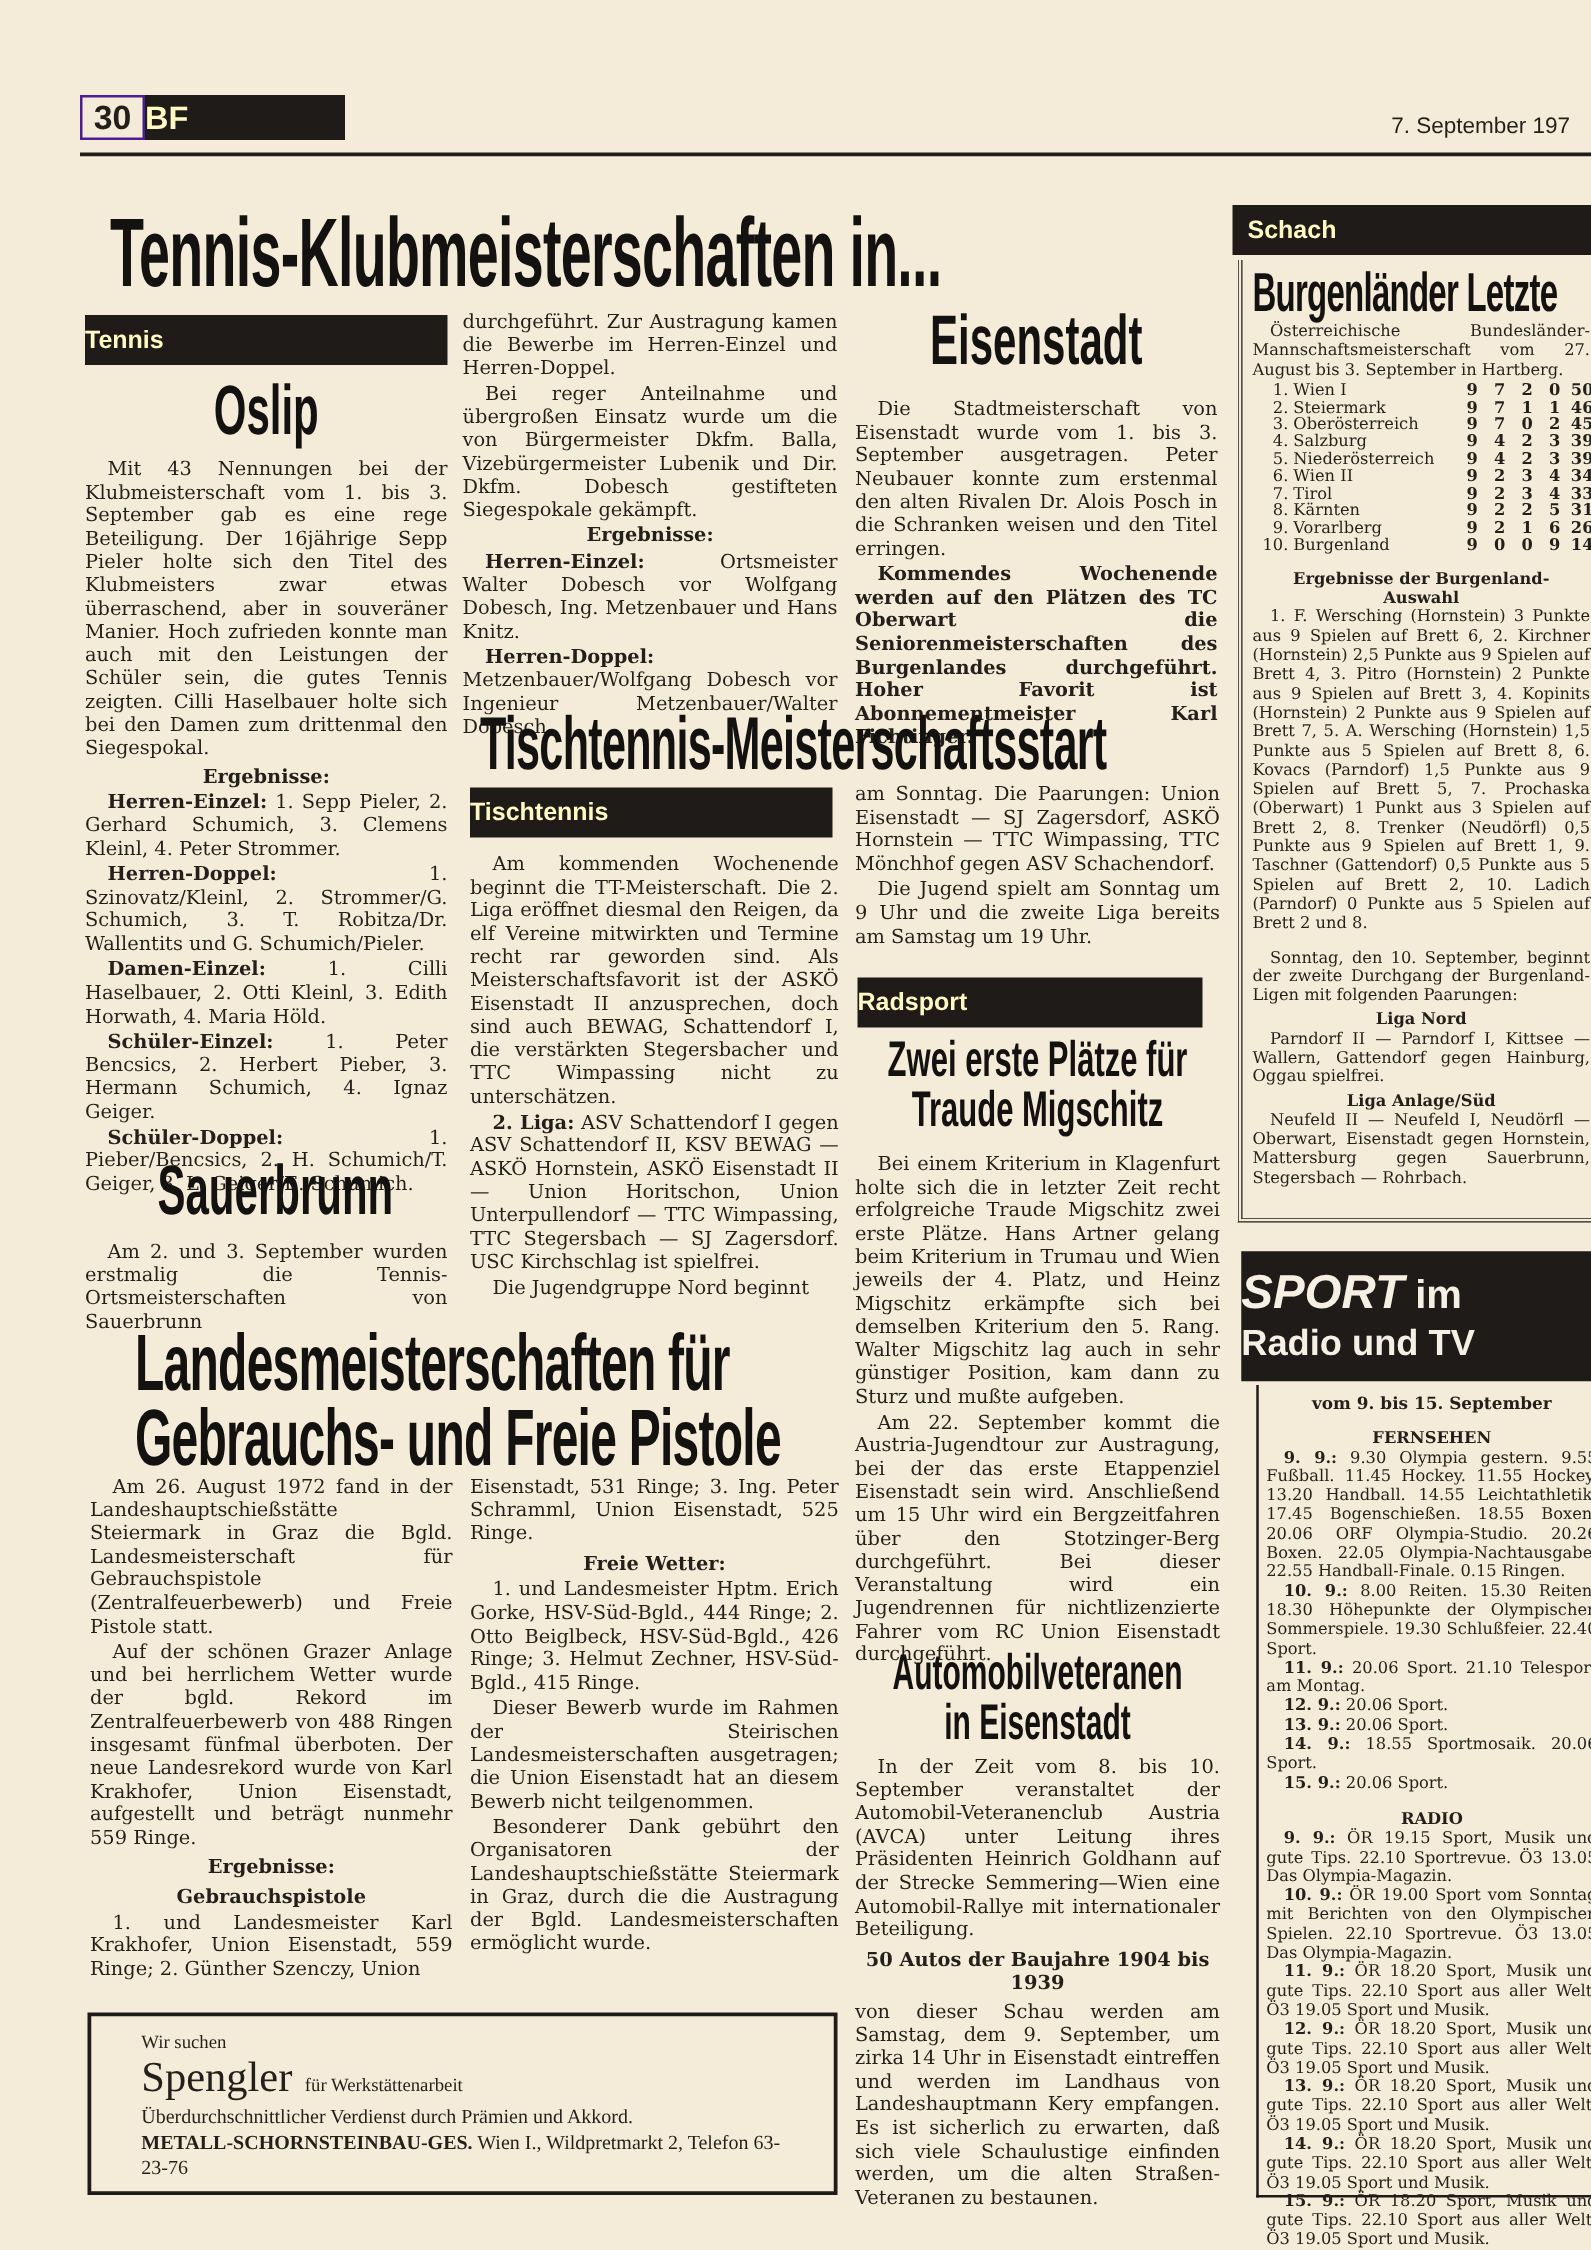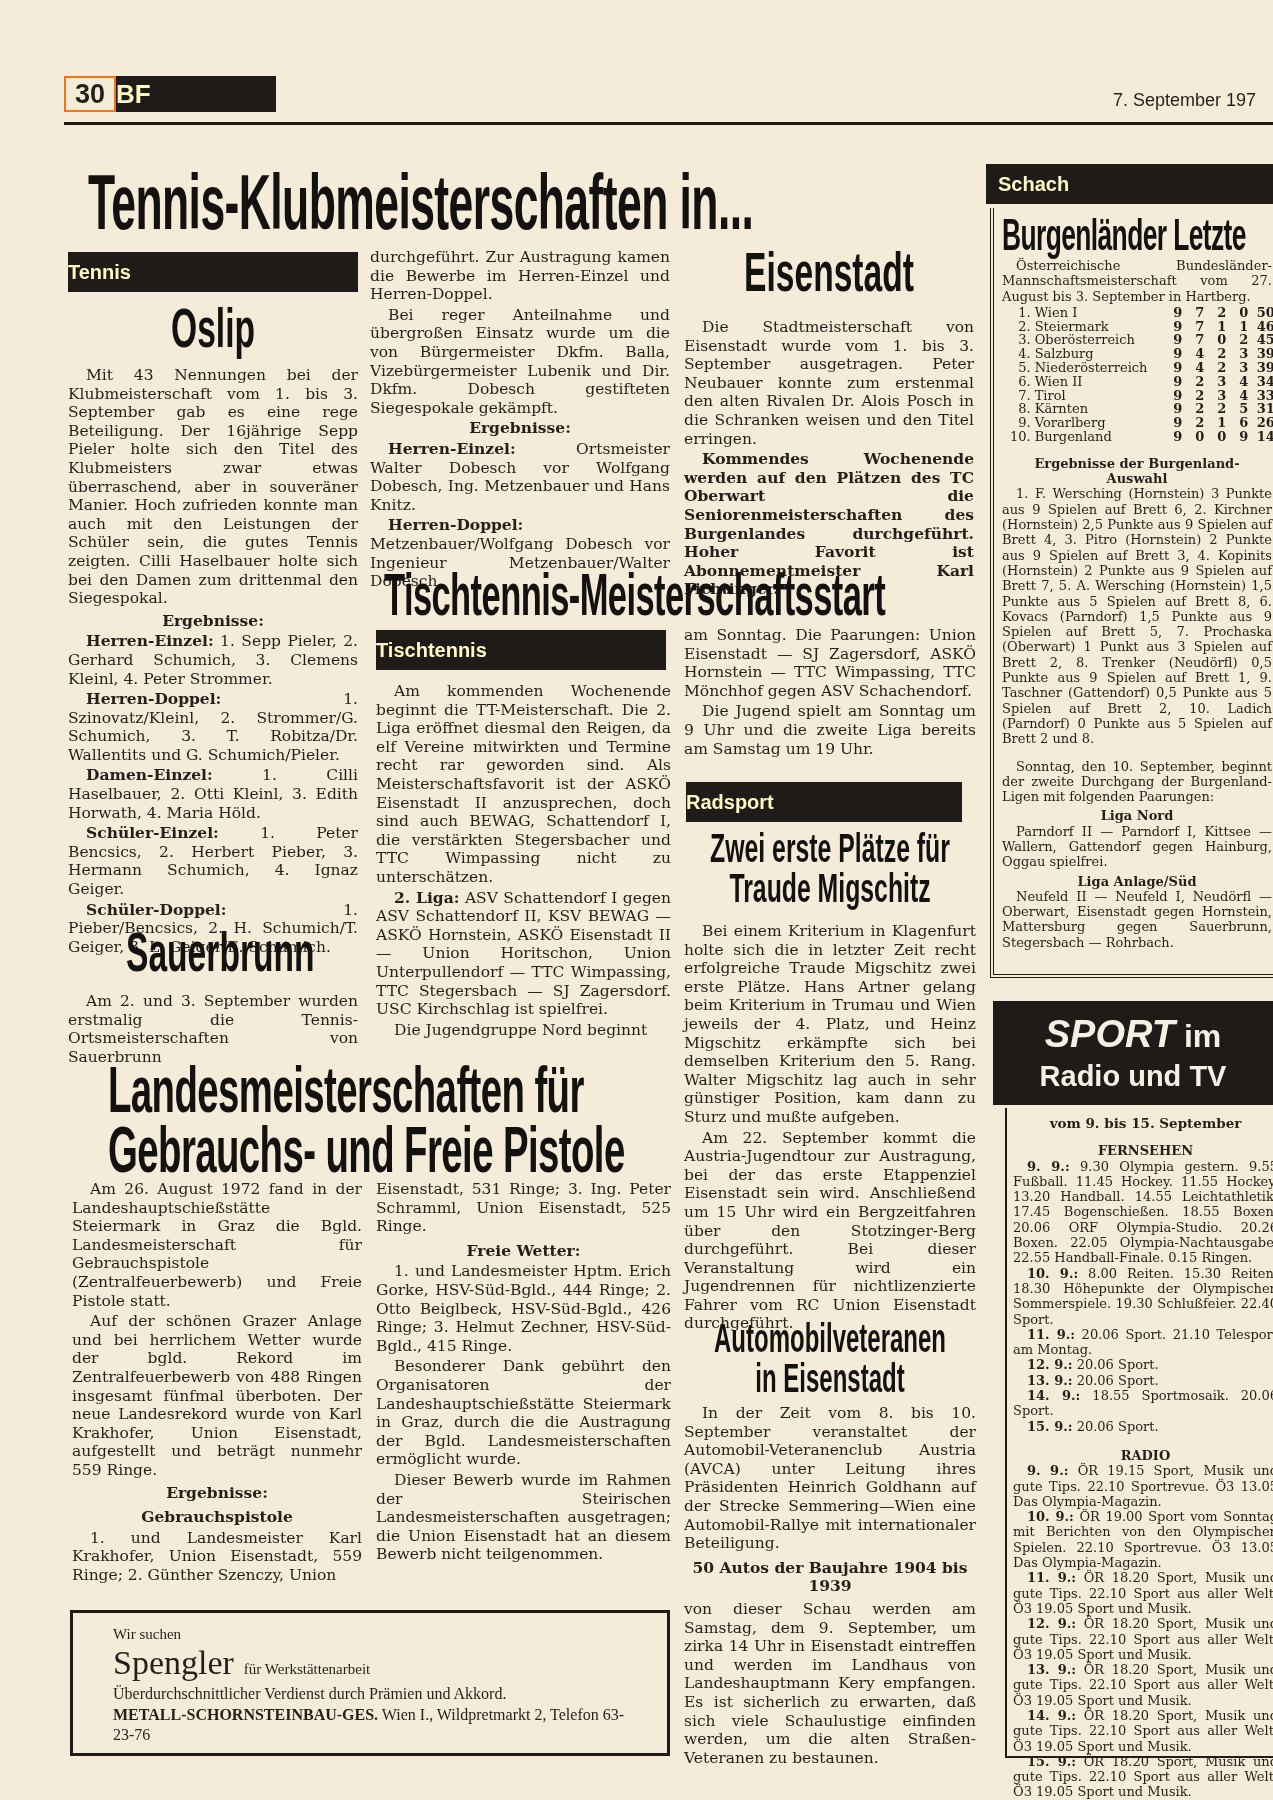--- a/index.html
+++ b/index.html
@@ -22,21 +22,21 @@
   .schach p { margin:0; text-align:justify; text-indent:14px; }
   .schach p.c { text-align:center; text-indent:0; font-weight:bold; }
   table.tab { border-collapse:collapse; font-size:13px; line-height:13.8px; }
   table.tab td { padding:0 4px 0 0; }
   table.tab td.n { text-align:center; font-weight:bold; width:18px; }
   .ad { font-family:Liberation Serif, serif; }
 </style>
 </head>
 <body>
 
-<div class="abs" style="left:64px;top:76px;width:52px;height:36px;border:2px solid #f97316;background:#f4ecd8;box-sizing:border-box;">
+<div class="abs" style="left:64px;top:76px;width:52px;height:36px;border:2px solid #4c1d95;background:#f4ecd8;box-sizing:border-box;">
   <span style="display:block;text-align:center;font-family:'Liberation Sans',sans-serif;font-weight:bold;font-size:27px;line-height:32px;">30</span>
 </div>
 <div class="abs bar" style="left:116px;top:76px;width:160px;height:36px;line-height:36px;font-size:26px;">
   <span>BF</span>
 </div>
 <div class="abs" style="left:1113px;top:90px;font-family:'Liberation Sans',sans-serif;font-size:18px;white-space:nowrap;">7. September 197</div>
 <div class="abs rule" style="left:64px;top:122px;width:1209px;height:3px;"></div>
 
 <div class="abs head" style="left:88px;top:160px;font-size:78px;line-height:84px;transform:scaleX(0.57);">Tennis-Klubmeisterschaften in...</div>
 
@@ -126,22 +126,22 @@
   <p>Auf der schönen Grazer Anlage und bei herrlichem Wetter wurde der bgld. Rekord im Zentralfeuerbewerb von 488 Ringen insgesamt fünfmal überboten. Der neue Landesrekord wurde von Karl Krakhofer, Union Eisenstadt, aufgestellt und beträgt nunmehr 559 Ringe.</p>
   <p class="c" style="margin-top:4px;">Ergebnisse:</p>
   <p class="c" style="margin-top:6px;">Gebrauchspistole</p>
   <p>1. und Landesmeister Karl Krakhofer, Union Eisenstadt, 559 Ringe; 2. Günther Szenczy, Union</p>
 </div>
 
 <div class="abs serif" style="left:376px;top:1180px;width:295px;">
   <p style="text-indent:0;">Eisenstadt, 531 Ringe; 3. Ing. Peter Schramml, Union Eisenstadt, 525 Ringe.</p>
   <p class="c" style="margin-top:6px;">Freie Wetter:</p>
   <p>1. und Landesmeister Hptm. Erich Gorke, HSV-Süd-Bgld., 444 Ringe; 2. Otto Beiglbeck, HSV-Süd-Bgld., 426 Ringe; 3. Helmut Zechner, HSV-Süd-Bgld., 415 Ringe.</p>
+  <p>Dieser Bewerb wurde im Rahmen der Steirischen Landesmeisterschaften ausgetragen; die Union Eisenstadt hat an diesem Bewerb nicht teilgenommen.</p>
   <p>Besonderer Dank gebührt den Organisatoren der Landeshauptschießstätte Steiermark in Graz, durch die die Austragung der Bgld. Landesmeisterschaften ermöglicht wurde.</p>
-  <p>Dieser Bewerb wurde im Rahmen der Steirischen Landesmeisterschaften ausgetragen; die Union Eisenstadt hat an diesem Bewerb nicht teilgenommen.</p>
 </div>
 
 <div class="abs ad" style="left:70px;top:1610px;width:600px;height:146px;border:3px solid #1e1b18;box-sizing:border-box;padding:12px 0 0 40px;">
   <div style="font-size:15px;line-height:18px;">Wir suchen</div>
   <div style="white-space:nowrap;">
     <span style="font-size:34px;line-height:40px;">Spengler</span>
     <span style="font-size:15px;margin-left:6px;">für Werkstättenarbeit</span>
   </div>
   <div style="font-size:16px;line-height:22px;">Überdurchschnittlicher Verdienst durch Prämien und Akkord.</div>
   <div style="font-size:16px;line-height:20px;width:520px;">
@@ -257,21 +257,21 @@
     <p class="c" style="padding:0 20px;">Ergebnisse der Burgenland-Auswahl</p>
     <p>1. F. Wersching (Hornstein) 3 Punkte aus 9 Spielen auf Brett 6, 2. Kirchner (Hornstein) 2,5 Punkte aus 9 Spielen auf Brett 4, 3. Pitro (Hornstein) 2 Punkte aus 9 Spielen auf Brett 3, 4. Kopinits (Hornstein) 2 Punkte aus 9 Spielen auf Brett 7, 5. A. Wersching (Hornstein) 1,5 Punkte aus 5 Spielen auf Brett 8, 6. Kovacs (Parndorf) 1,5 Punkte aus 9 Spielen auf Brett 5, 7. Prochaska (Oberwart) 1 Punkt aus 3 Spielen auf Brett 2, 8. Trenker (Neudörfl) 0,5 Punkte aus 9 Spielen auf Brett 1, 9. Taschner (Gattendorf) 0,5 Punkte aus 5 Spielen auf Brett 2, 10. Ladich (Parndorf) 0 Punkte aus 5 Spielen auf Brett 2 und 8.</p>
     <p style="margin-top:12px;">Sonntag, den 10. September, beginnt der zweite Durchgang der Burgenland-Ligen mit folgenden Paarungen:</p>
     <p class="c" style="margin-top:4px;">Liga Nord</p>
     <p>Parndorf II — Parndorf I, Kittsee — Wallern, Gattendorf gegen Hainburg, Oggau spielfrei.</p>
     <p class="c" style="margin-top:4px;">Liga Anlage/Süd</p>
     <p>Neufeld II — Neufeld I, Neudörfl — Oberwart, Eisenstadt gegen Hornstein, Mattersburg gegen Sauerbrunn, Stegersbach — Rohrbach.</p>
   </div>
 </div>
 
-<div class="abs" style="left:993px;top:1001px;width:280px;height:104px;background:#1e1b18;color:#f6f0e4;font-family:'Liberation Sans',sans-serif;font-weight:bold;text-align:center;">
+<div class="abs" style="left:993px;top:1001px;width:280px;height:104px;background:#1e1b18;color:#f6f0e4;font-family:'Liberation Sans',sans-serif;font-weight:bold;text-align:left;">
   <div style="font-size:38px;line-height:46px;margin-top:10px;">
     <i>SPORT</i><span style="font-size:32px;"> im</span>
   </div>
   <div style="font-size:29px;line-height:34px;">Radio und TV</div>
 </div>
 <div class="abs" style="left:1005px;top:1108px;width:300px;height:650px;border-left:2px solid #1e1b18;border-bottom:2px solid #1e1b18;box-sizing:border-box;"></div>
 
 <div class="abs schach" style="left:1013px;top:1112px;width:265px;">
   <p class="c" style="margin-top:4px;font-size:13.5px;">vom 9. bis 15. September</p>
   <p class="c" style="margin-top:12px;">FERNSEHEN</p>

